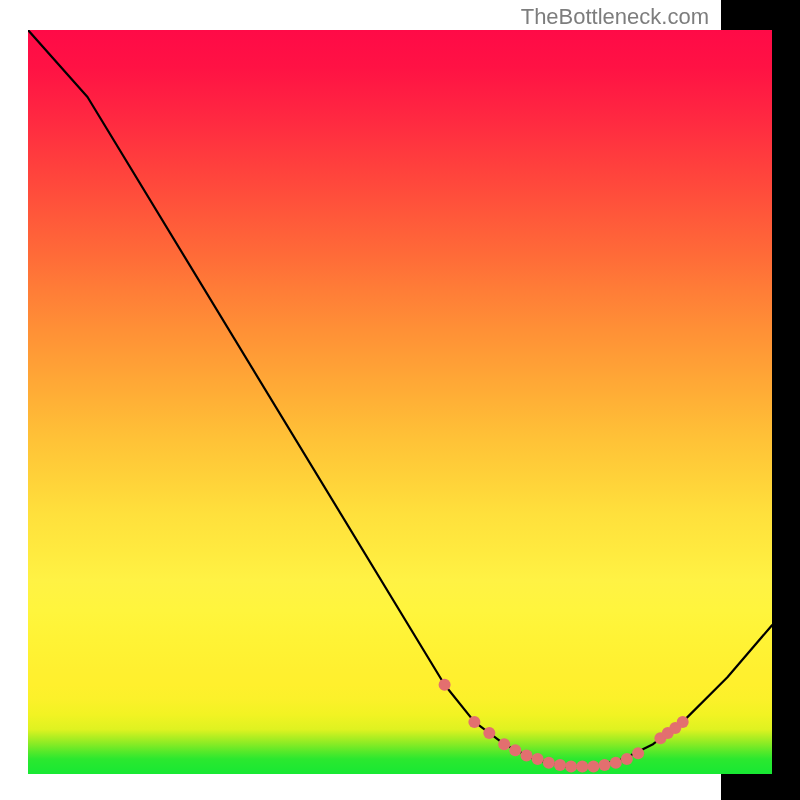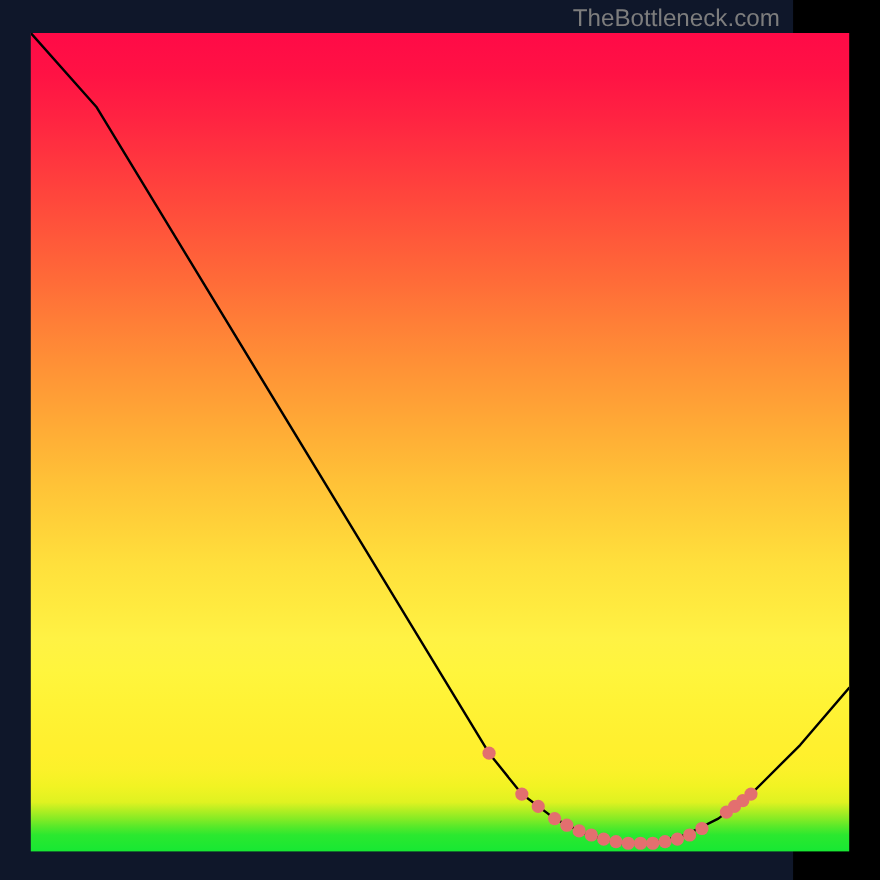--- a/index.html
+++ b/index.html
@@ -8,21 +8,21 @@
     width: 800px;
     height: 800px;
     background: #000;
     font-family: Arial, Helvetica, sans-serif;
     overflow: hidden;
   }
   .outer {
     position: relative;
     width: 721px;
     height: 800px;
-    background: #0f172a;
+    background: #ffffff;
   }
   .attribution {
     position: absolute;
     top: 4px;
     right: 12px;
     font-size: 22px;
     color: #7d7d7d;
     font-family: Arial, Helvetica, sans-serif;
   }
   .plot {

